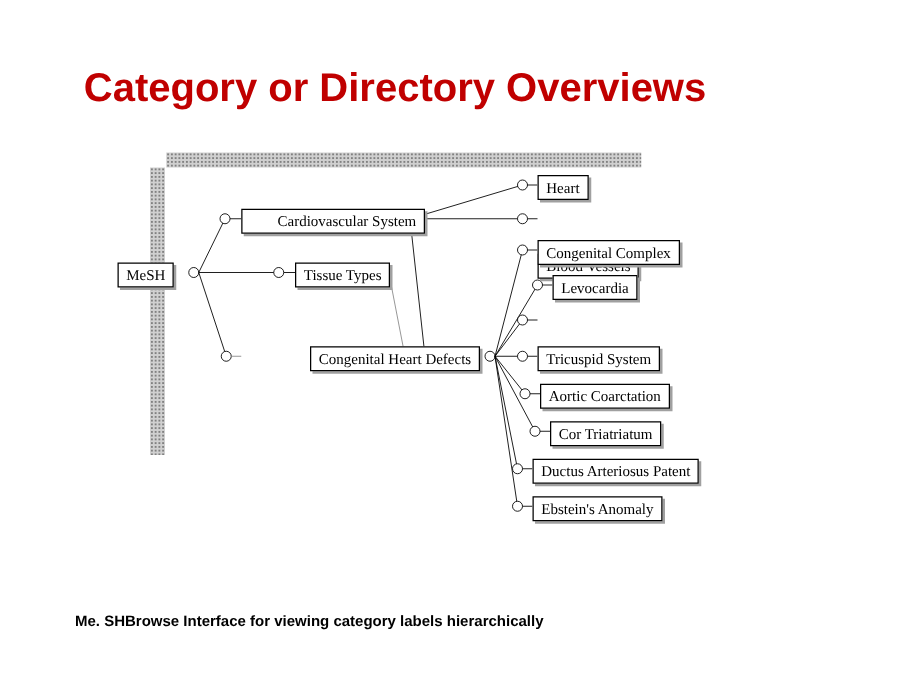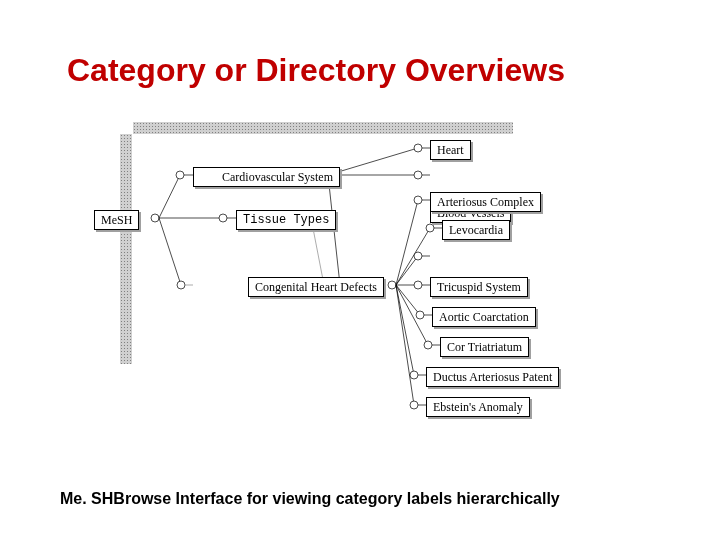--- a/index.html
+++ b/index.html
@@ -18,21 +18,21 @@
     width: 632px;
     text-align: center;
     font-size: 32px;
     font-weight: bold;
     color: #c00000;
   }
   .caption {
     position: absolute;
     top: 490px;
     left: 60px;
-    font-size: 16px;
+    font-size: 12px;
     font-weight: bold;
     color: #000;
   }
   .diagram {
     position: absolute;
     top: 120px;
     left: 80px;
     width: 540px;
     height: 340px;
   }
@@ -143,26 +143,26 @@
     <line x1="342" y1="136" x2="350" y2="136"></line>
     <line x1="342" y1="165" x2="350" y2="165"></line>
     <line x1="344" y1="195" x2="352" y2="195"></line>
     <line x1="352" y1="225" x2="360" y2="225"></line>
     <line x1="338" y1="255" x2="346" y2="255"></line>
     <line x1="338" y1="285" x2="346" y2="285"></line>
   </svg>
 
   <div class="node" style="left:14px; top:90px;">MeSH</div>
   <div class="node" style="left:113px; top:47px;padding-left:28px;">Cardiovascular System</div>
-  <div class="node" style="left:156px; top:90px;font-family:Liberation Mono, monospace;">Tissue Types</div>
+  <div class="node" style="left:156px; top:90px;">Tissue Types</div>
   <div class="node" style="left:168px; top:157px;">Congenital Heart Defects</div>
 
   <div class="node" style="left:350px; top:20px;text-align:right;">Heart</div>
   <div class="node" style="left:350px; top:47px;margin-top:36px;">Blood Vessels</div>
-  <div class="node" style="left:350px; top:72px;">Arteriosus Complex</div>
+  <div class="node" style="left:350px; top:72px;">Congenital Complex</div>
   <div class="node" style="left:362px; top:100px;">Levocardia</div>
   <div class="node" style="left:350px; top:157px;">Tricuspid System</div>
   <div class="node" style="left:352px; top:187px;">Aortic Coarctation</div>
   <div class="node" style="left:360px; top:217px;">Cor Triatriatum</div>
   <div class="node" style="left:346px; top:247px;">Ductus Arteriosus Patent</div>
   <div class="node" style="left:346px; top:277px;">Ebstein's Anomaly</div>
 </div>
 
 <div class="caption">Me. SHBrowse Interface for viewing category labels hierarchically</div>
 

